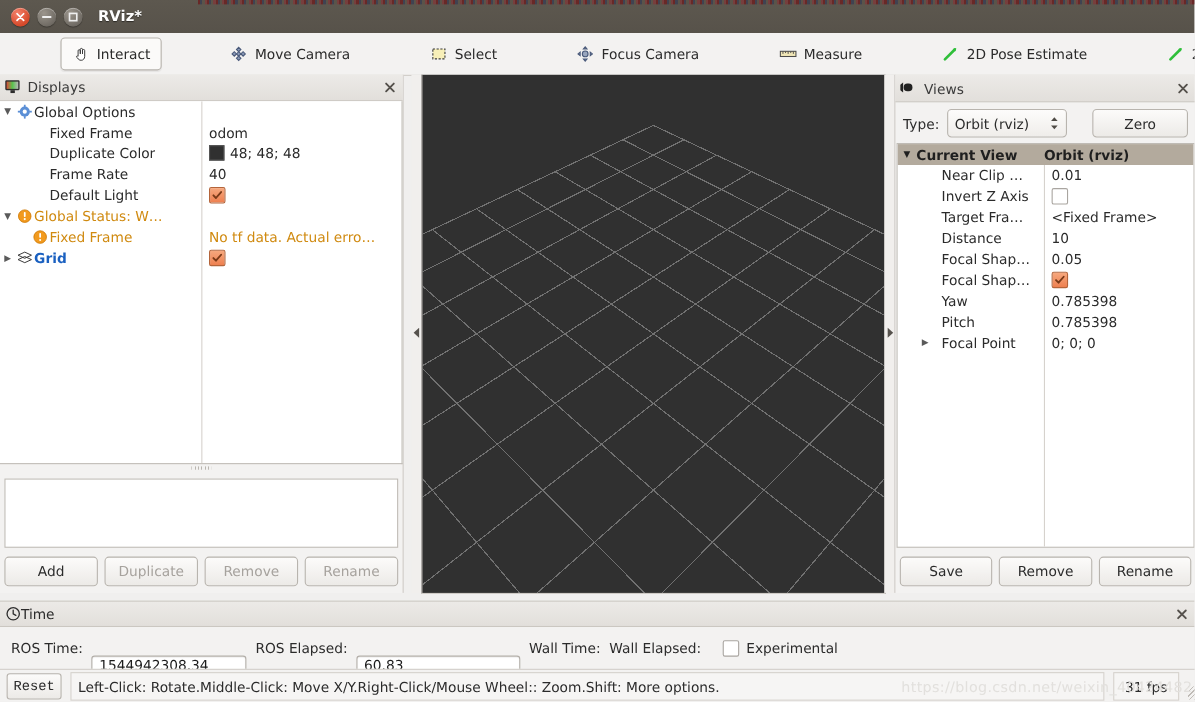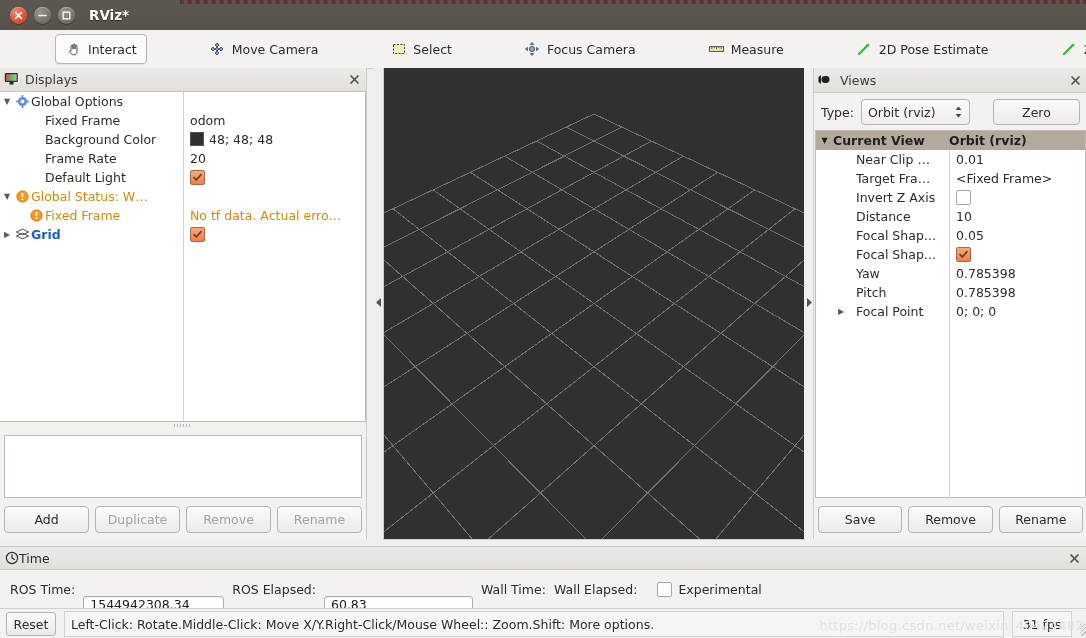--- a/index.html
+++ b/index.html
@@ -168,21 +168,21 @@
   #wall-time-input { width:132px; }
   #wall-elapsed-input { width:148px; }
   .expchk { margin-left:12px; display:flex; align-items:center; gap:6px; }
   .expbox { width:13px; height:13px; border:1px solid #a9a5a0; background:#fff; border-radius:2px; }
 
   
   .statusbar { position:absolute; left:0; top:608px; width:1086px; height:30px;
                background:#f3f2f1; border-top:1px solid #d3cfca;
                display:flex; align-items:center; padding:0 6px; gap:8px; }
   .resetbtn { width:48px; height:22px; border:1px solid #b8b4ae; border-radius:3px;
-              background:linear-gradient(#fcfbfa,#eceae7); display:flex; align-items:center; justify-content:center; font-size:12.5px;}
+              background:linear-gradient(#fcfbfa,#eceae7); display:flex; align-items:center; justify-content:center; font-size:12.5px;font-family:Liberation Mono, monospace;}
   .hintbox { flex:1; height:24px; border:1px solid #d6d2cd; background:#f6f5f4;
              display:flex; align-items:center; padding:0 6px; font-size:12.5px; overflow:hidden; position:relative;}
   .hintbox b { font-weight:normal; }
   .fpsbox { width:58px; height:24px; border:1px solid #d6d2cd; background:#f6f5f4;
             display:flex; align-items:center; justify-content:center; font-size:12.5px; }
   .resize-grip { width:12px; height:12px; align-self:flex-end; margin-bottom:3px;
                  background: repeating-linear-gradient(135deg, #bfbbb6 0 1px, transparent 1px 3px); }
   .watermark { position:absolute; right:2px; top:612px; width:330px; height:26px;
                color:#e2e0dd; font-size:13px; letter-spacing:.3px; pointer-events:none;
                display:flex; align-items:center; justify-content:flex-end; }
@@ -380,31 +380,31 @@
         </div>
         <div class="trow">
           <span class="twist" style="margin-left: 14px;"></span>
           <span class="ticon"></span>
           <span class="tlabel">Fixed Frame</span>
           <span class="tval">odom</span>
         </div>
         <div class="trow">
           <span class="twist" style="margin-left: 14px;"></span>
           <span class="ticon"></span>
-          <span class="tlabel">Background Color</span>
+          <span class="tlabel">Duplicate Color</span>
           <span class="tval">
             <span class="swatch" style="background: rgb(48, 48, 48);"></span>
             <span>48; 48; 48</span>
           </span>
         </div>
         <div class="trow">
           <span class="twist" style="margin-left: 14px;"></span>
           <span class="ticon"></span>
           <span class="tlabel">Frame Rate</span>
-          <span class="tval">20</span>
+          <span class="tval">40</span>
         </div>
         <div class="trow">
           <span class="twist" style="margin-left: 14px;"></span>
           <span class="ticon"></span>
           <span class="tlabel">Default Light</span>
           <span class="tval">
             <span class="chk">
               <svg width="11" height="11" viewBox="0 0 11 11">
                 <path d="M2 5.6 L4.3 8 L9 2.6" stroke="#7a3a18" stroke-width="1.7" fill="none" stroke-linecap="round" stroke-linejoin="round"></path>
               </svg>
@@ -567,28 +567,28 @@
           <span>Current View</span>
         </span>
         <span>Orbit (rviz)</span>
       </div>
       <div id="views-rows" style="position:relative;">
           <div class="vrow">
             <span class="vlbl">Near Clip …</span>
             <span class="vval">0.01</span>
           </div>
           <div class="vrow">
-            <span class="vlbl">Target Fra…</span>
-            <span class="vval">&lt;Fixed Frame&gt;</span>
-          </div>
-          <div class="vrow">
             <span class="vlbl">Invert Z Axis</span>
             <span class="vval">
               <span class="chk off"></span>
             </span>
+          </div>
+          <div class="vrow">
+            <span class="vlbl">Target Fra…</span>
+            <span class="vval">&lt;Fixed Frame&gt;</span>
           </div>
           <div class="vrow">
             <span class="vlbl">Distance</span>
             <span class="vval">10</span>
           </div>
           <div class="vrow">
             <span class="vlbl">Focal Shap…</span>
             <span class="vval">0.05</span>
           </div>
           <div class="vrow">

